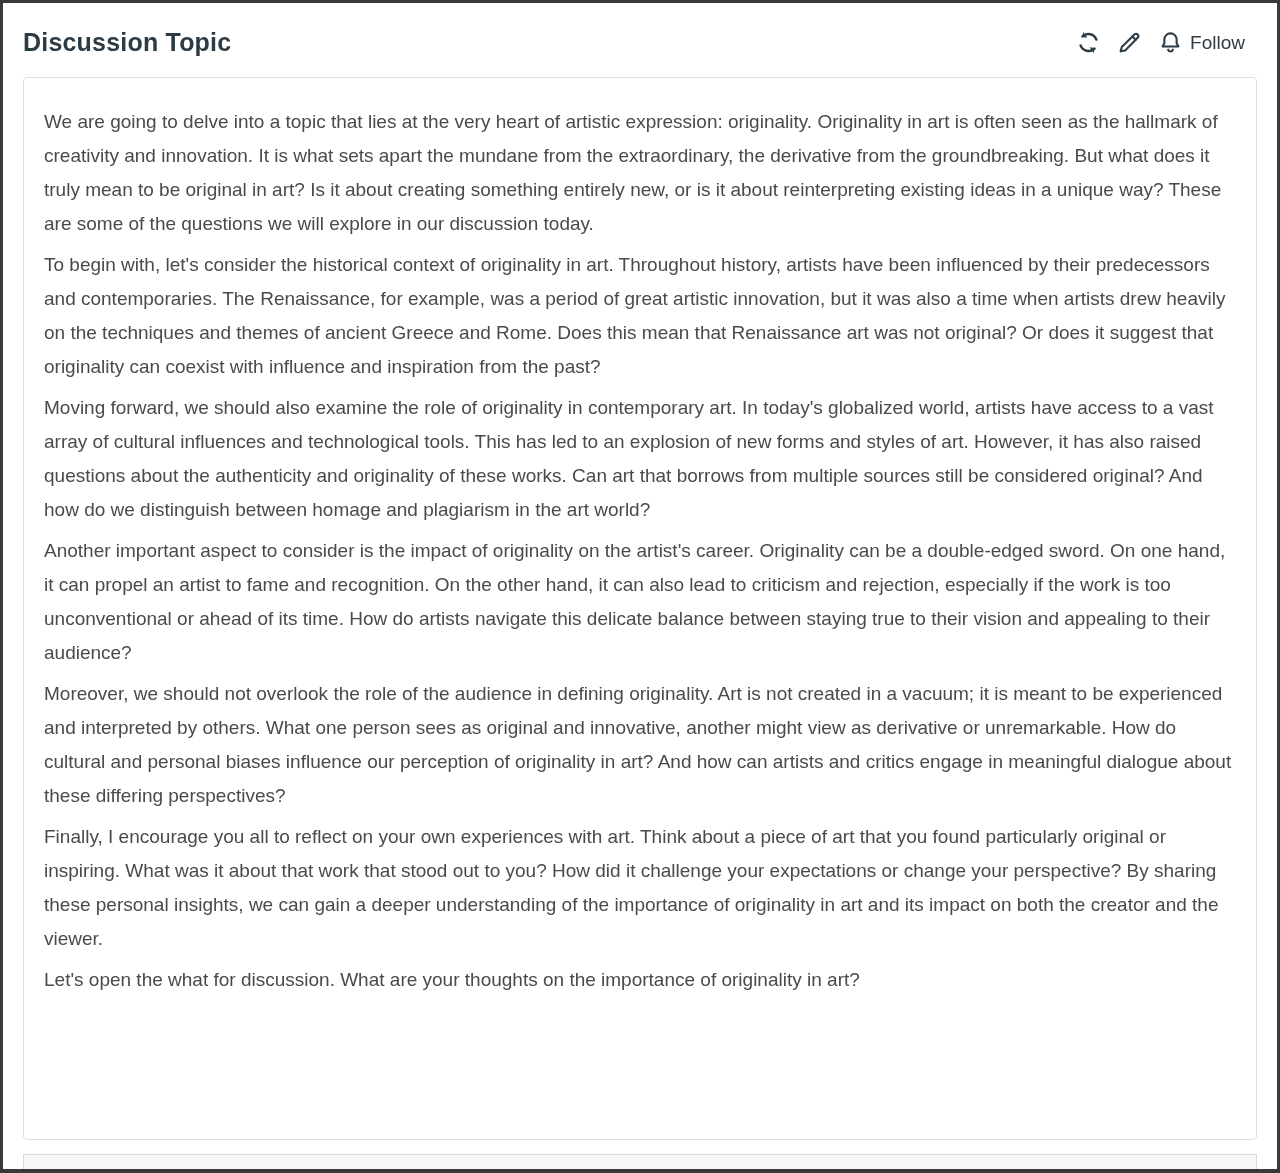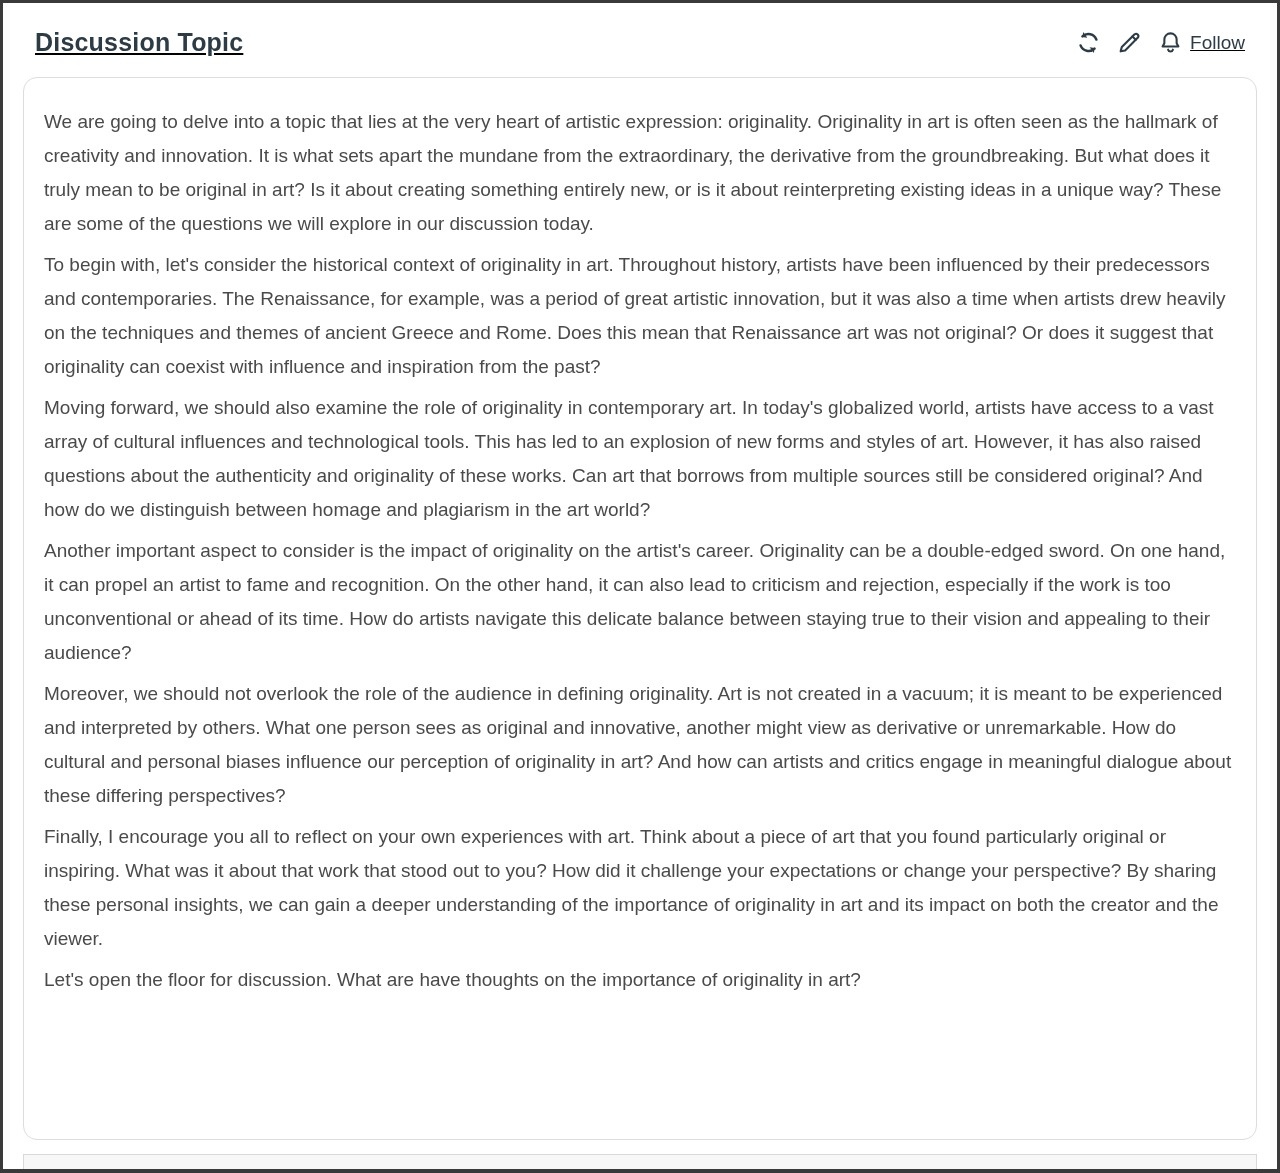--- a/index.html
+++ b/index.html
@@ -14,22 +14,21 @@
     overflow: hidden;
     display: flex;
     flex-direction: column;
   }
   .header {
     flex: 0 0 auto;
     height: 70px;
     display: flex;
     align-items: center;
     justify-content: space-between;
-    padding: 4px 26px 0 32px;
-    text-decoration: underline;
+    padding: 4px 26px 0 20px;
   }
   .page-title {
     font-size: 25px;
     font-weight: 700;
     color: #2d3b45;
     letter-spacing: 0.2px;
   }
   .actions {
     display: flex;
     align-items: center;
@@ -48,21 +47,21 @@
     font-family: inherit;
     font-size: 19px;
     line-height: 1;
   }
   .icon-btn svg { display: block; }
   .follow-label { color: #2d3b45; }
   .message-card {
     flex: 0 0 auto;
     margin: 0 20px;
     border: 1px solid #dddddd;
-    border-radius: 14px;
+    border-radius: 4px;
     background: #ffffff;
     padding: 27px 20px 40px 20px;
     min-height: 1063px;
     box-sizing: border-box;
   }
   .message-card p {
     margin: 0 0 7px 0;
     font-size: 19px;
     line-height: 34px;
     color: #4a4a4a;
@@ -120,18 +119,18 @@
     </div>
   </div>
 
   <div class="message-card">
     <p>We are going to delve into a topic that lies at the very heart of artistic expression: originality. Originality in art is often seen as the hallmark of creativity and innovation. It is what sets apart the mundane from the extraordinary, the derivative from the groundbreaking. But what does it truly mean to be original in art? Is it about creating something entirely new, or is it about reinterpreting existing ideas in a unique way? These are some of the questions we will explore in our discussion today.</p>
     <p>To begin with, let's consider the historical context of originality in art. Throughout history, artists have been influenced by their predecessors and contemporaries. The Renaissance, for example, was a period of great artistic innovation, but it was also a time when artists drew heavily on the techniques and themes of ancient Greece and Rome. Does this mean that Renaissance art was not original? Or does it suggest that originality can coexist with influence and inspiration from the past?</p>
     <p>Moving forward, we should also examine the role of originality in contemporary art. In today's globalized world, artists have access to a vast array of cultural influences and technological tools. This has led to an explosion of new forms and styles of art. However, it has also raised questions about the authenticity and originality of these works. Can art that borrows from multiple sources still be considered original? And how do we distinguish between homage and plagiarism in the art world?</p>
     <p>Another important aspect to consider is the impact of originality on the artist's career. Originality can be a double-edged sword. On one hand, it can propel an artist to fame and recognition. On the other hand, it can also lead to criticism and rejection, especially if the work is too unconventional or ahead of its time. How do artists navigate this delicate balance between staying true to their vision and appealing to their audience?</p>
     <p>Moreover, we should not overlook the role of the audience in defining originality. Art is not created in a vacuum; it is meant to be experienced and interpreted by others. What one person sees as original and innovative, another might view as derivative or unremarkable. How do cultural and personal biases influence our perception of originality in art? And how can artists and critics engage in meaningful dialogue about these differing perspectives?</p>
     <p>Finally, I encourage you all to reflect on your own experiences with art. Think about a piece of art that you found particularly original or inspiring. What was it about that work that stood out to you? How did it challenge your expectations or change your perspective? By sharing these personal insights, we can gain a deeper understanding of the importance of originality in art and its impact on both the creator and the viewer.</p>
-    <p>Let's open the floor for discussion. What are have thoughts on the importance of originality in art?</p>
+    <p>Let's open the what for discussion. What are your thoughts on the importance of originality in art?</p>
   </div>
 
   <div class="next-card"></div>
 
 </div>
 
 </body></html>

